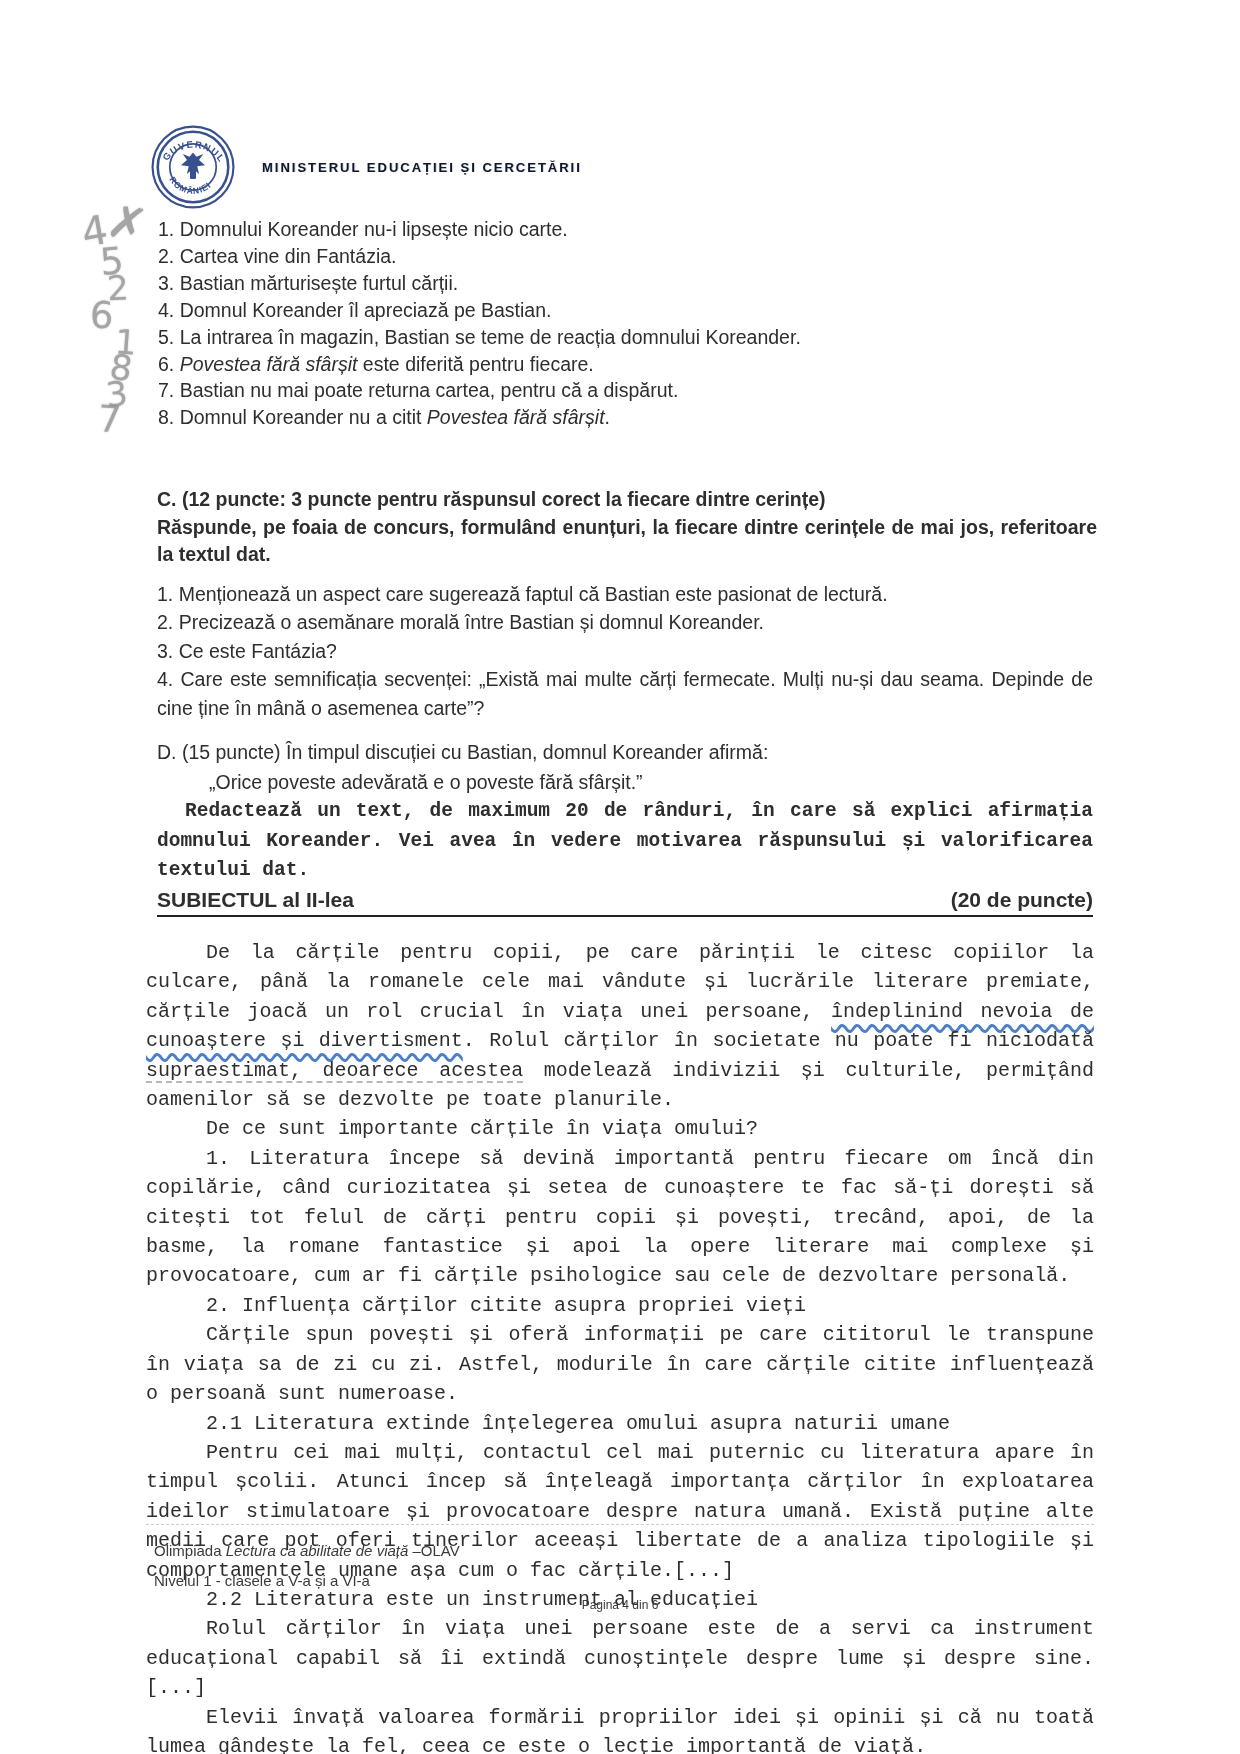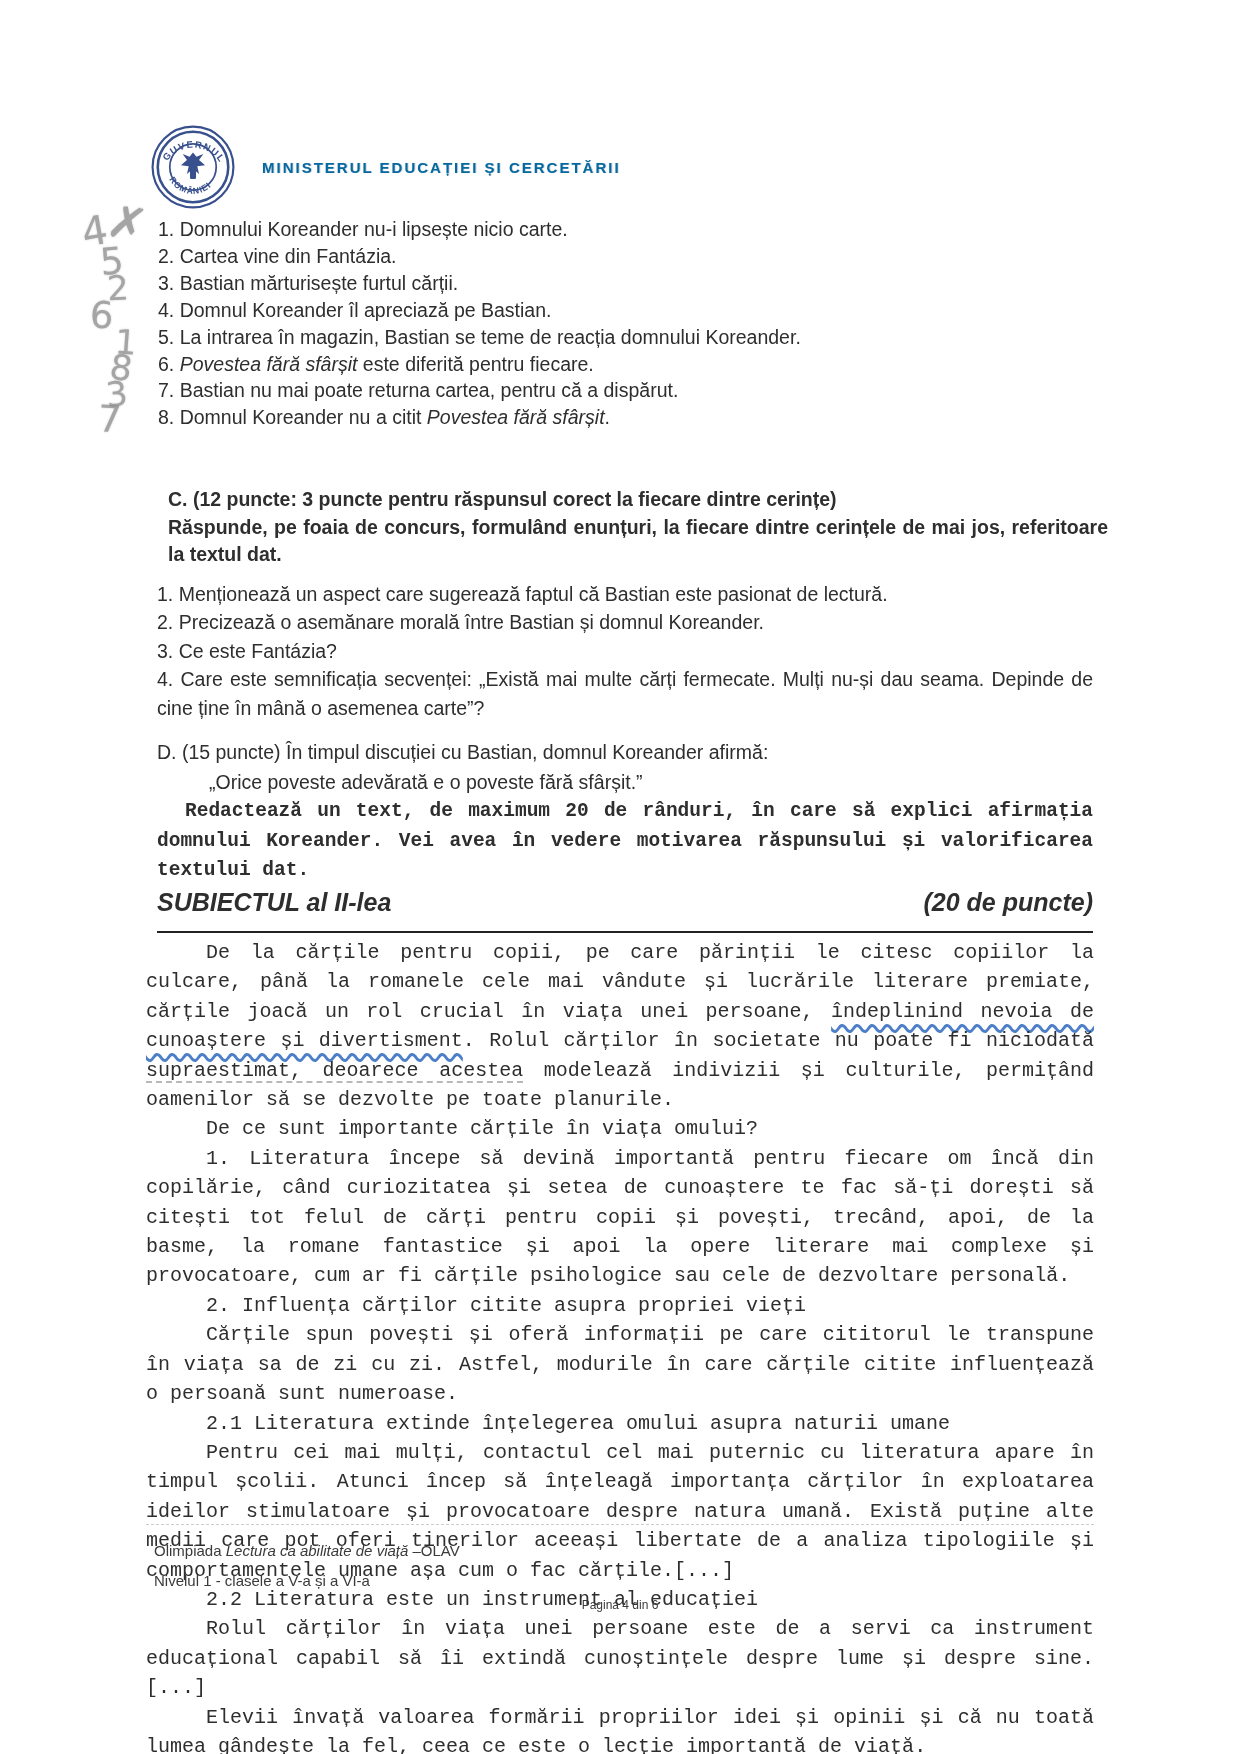--- a/index.html
+++ b/index.html
@@ -8,21 +8,21 @@
     width:1240px;height:1754px;
     margin:0 auto;
     background:#ffffff;
     font-family:"Liberation Sans", sans-serif;
     color:#2e2e2e;
     overflow:hidden;
   }
   
   .header{position:absolute;top:124px;left:150px;display:flex;align-items:center;gap:26px;}
   .ministry{
-    font-size:15px;letter-spacing:2px;color:#0369a1;
+    font-size:13px;letter-spacing:2px;color:#0f172a;
     text-shadow:0 0 1px #d5d6df, 1px 0 0 #d9dae2;
     font-weight:bold;
   }
   
   .pencil-mark{
     position:absolute;color:#8f8f8f;opacity:.8;
     font-family:"DejaVu Sans", sans-serif;
     text-shadow:0 0 2px rgba(130,130,130,.55);
     pointer-events:none;white-space:pre;
   }
@@ -33,34 +33,34 @@
   .m5{left:90px;top:294px;font-size:37px;transform:rotate(2deg);}
   .m6{left:115px;top:322px;font-size:34px;transform:rotate(4deg);}
   .m7{left:110px;top:348px;font-size:35px;transform:rotate(9deg);}
   .m8{left:106px;top:374px;font-size:34px;transform:rotate(-6deg);}
   .m9{left:98px;top:398px;font-size:37px;transform:rotate(3deg);}
   
   .statements{position:absolute;top:216px;left:158px;width:840px;font-size:19.5px;line-height:26.9px;}
   .statement{white-space:nowrap;}
   .it{font-style:italic;}
   
-  .section-c-heading{position:absolute;top:486px;left:168px;width:940px;font-size:19.5px;line-height:27.5px;font-weight:bold;text-align:justify;}
+  .section-c-heading{position:absolute;top:486px;left:157px;width:940px;font-size:19.5px;line-height:27.5px;font-weight:bold;text-align:justify;}
   .c-items{position:absolute;top:580px;left:157px;width:936px;font-size:19.5px;line-height:28.4px;text-align:justify;}
   .c-items p{margin:0;}
   
   .section-d{position:absolute;top:738px;left:157px;width:936px;font-size:19.5px;line-height:29.5px;}
   .section-d .head{font-weight:normal;margin:0;}
   .section-d .quote{margin:0;padding-left:52px;}
   .section-d .task{font-weight:bold;margin:0;text-indent:28px;text-align:justify;font-family:Liberation Mono, monospace;}
   
   .subject-row{
     position:absolute;top:888px;left:157px;width:936px;
     display:flex;justify-content:space-between;
-    font-size:25px;font-weight:bold;
-    border-bottom:2px solid #222;padding-bottom:14px;font-style:italic;
+    font-size:21px;font-weight:bold;
+    border-bottom:2px solid #222;padding-bottom:3px;
   }
   
   .bodytext{position:absolute;top:938px;left:146px;width:948px;font-size:20px;line-height:29.4px;text-align:justify;font-family:Liberation Mono, monospace;}
   .bodytext p{margin:0;}
   .bodytext p.ind{text-indent:60px;}
   .blue-underline{
     text-decoration:underline;
     text-decoration-style:wavy;
     text-decoration-color:#4d7fc9;
     text-decoration-thickness:2.5px;

